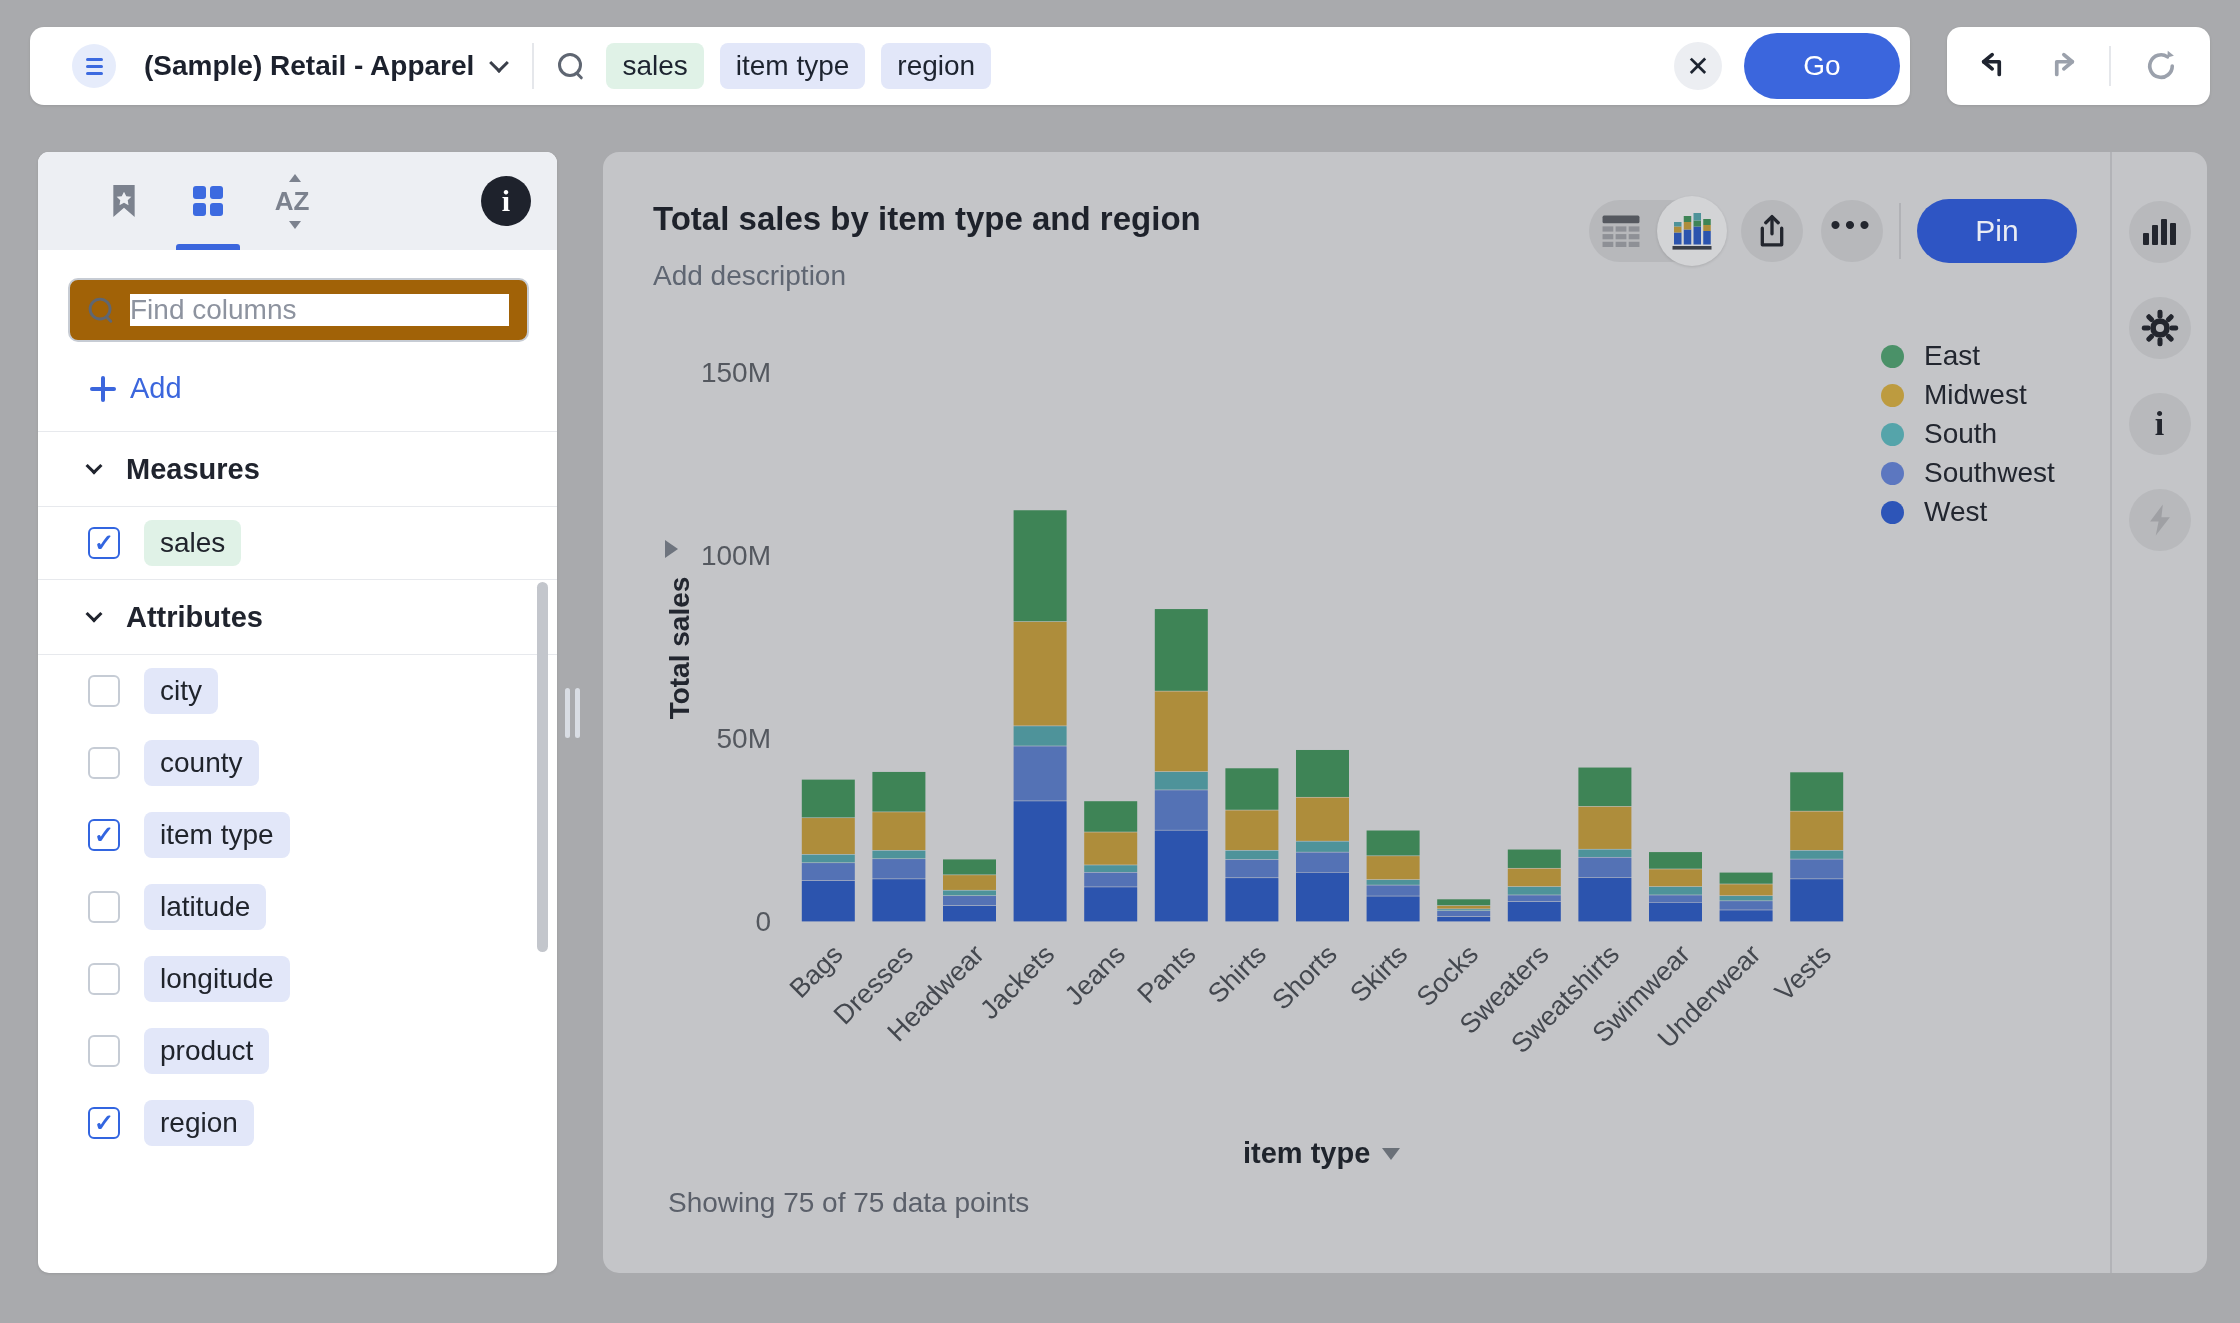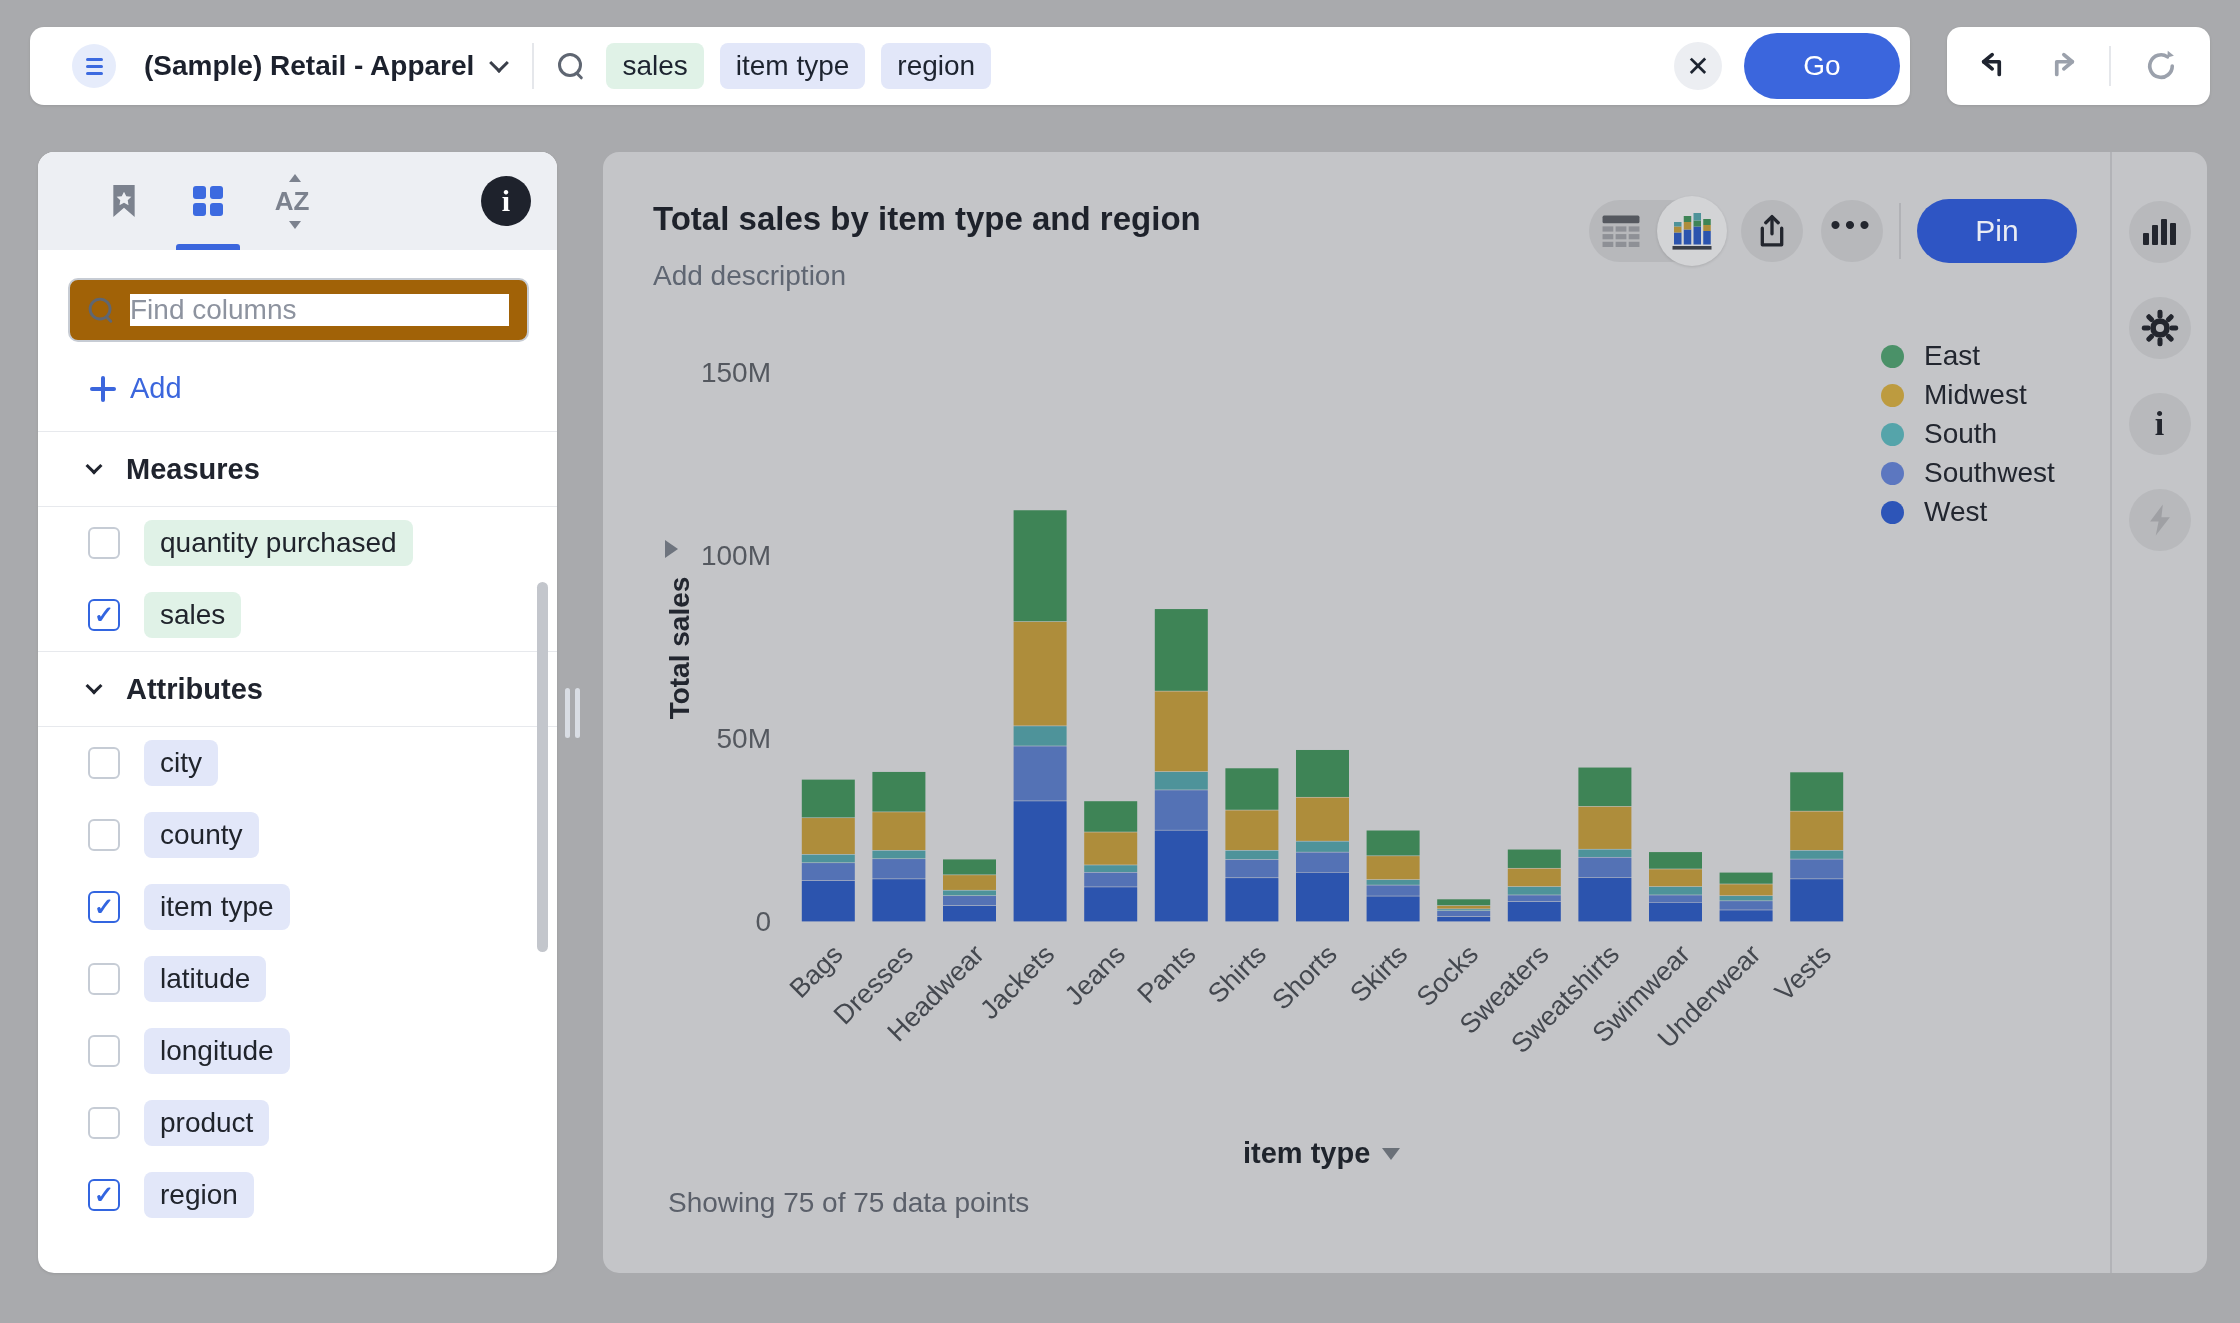--- a/index.html
+++ b/index.html
@@ -26,21 +26,21 @@
   .clear-btn { width:48px; height:48px; border-radius:50%; background:#eceef2; color:#1d2430; font-size:28px;
                display:flex; align-items:center; justify-content:center; margin-right:22px; cursor:pointer; flex:0 0 auto; }
   .go-btn { width:156px; height:66px; border-radius:34px; background:#3b66dd; color:#ffffff; font-size:28px;
             display:flex; align-items:center; justify-content:center; margin-right:10px; cursor:pointer; flex:0 0 auto; }
   .history-card { left:1947px; top:27px; width:263px; height:78px; background:#ffffff; border-radius:14px;
                   display:flex; align-items:center; justify-content:space-evenly; box-shadow:0 1px 3px rgba(0,0,0,.10); }
   .hist-divider { width:2px; height:40px; background:#e5e7eb; }
   .icon-btn { cursor:pointer; display:flex; align-items:center; justify-content:center; }
 
   
-  .sidebar { left:38px; top:152px; width:519px; height:1121px; background:#ffffff; border-radius:16px;
+  .sidebar { left:38px; top:152px; width:519px; height:1121px; background:#ffffff; border-radius:11px;
              box-shadow:0 1px 3px rgba(0,0,0,.10); overflow:hidden; }
   .sb-header { height:98px; background:#edeff3; display:flex; align-items:center; position:relative; }
   .sb-tab { width:84px; height:98px; display:flex; align-items:center; justify-content:center; cursor:pointer; position:relative; }
   .sb-tab.first { margin-left:44px; }
   .sb-tab.active::after { content:""; position:absolute; left:10px; right:10px; bottom:0; height:6px; background:#3b66dd; border-radius:3px 3px 0 0; }
   .grid-glyph { display:grid; grid-template-columns:13px 13px; gap:4px; }
   .grid-glyph i { width:13px; height:13px; background:#3c6ae0; border-radius:3px; }
   .az-glyph { position:relative; color:#7c828e; font-weight:bold; font-size:26px; letter-spacing:0; }
   .az-glyph .up { position:absolute; top:-12px; left:14px; width:0; height:0; border-left:6px solid transparent; border-right:6px solid transparent; border-bottom:8px solid #7c828e; }
   .az-glyph .dn { position:absolute; bottom:-12px; left:14px; width:0; height:0; border-left:6px solid transparent; border-right:6px solid transparent; border-top:8px solid #7c828e; }
@@ -190,24 +190,20 @@
   </div>
 
   <div id="sidebar-sections">
       <div class="sb-divider"></div>
       <div class="section-header">
         <span class="chev"></span>
         <span class="section-title">Measures</span>
       </div>
       <div class="sb-divider"></div>
       <div class="col-row">
-        <span class="cbox">✓</span>
-        <span class="pill" style="background: rgb(224, 242, 231);">quantity purchased</span>
-      </div>
-      <div class="col-row">
         <span class="cbox checked">✓</span>
         <span class="pill" style="background: rgb(224, 242, 231);">sales</span>
       </div>
       <div class="sb-divider"></div>
       <div class="section-header">
         <span class="chev"></span>
         <span class="section-title">Attributes</span>
       </div>
       <div class="sb-divider"></div>
       <div class="col-row">

